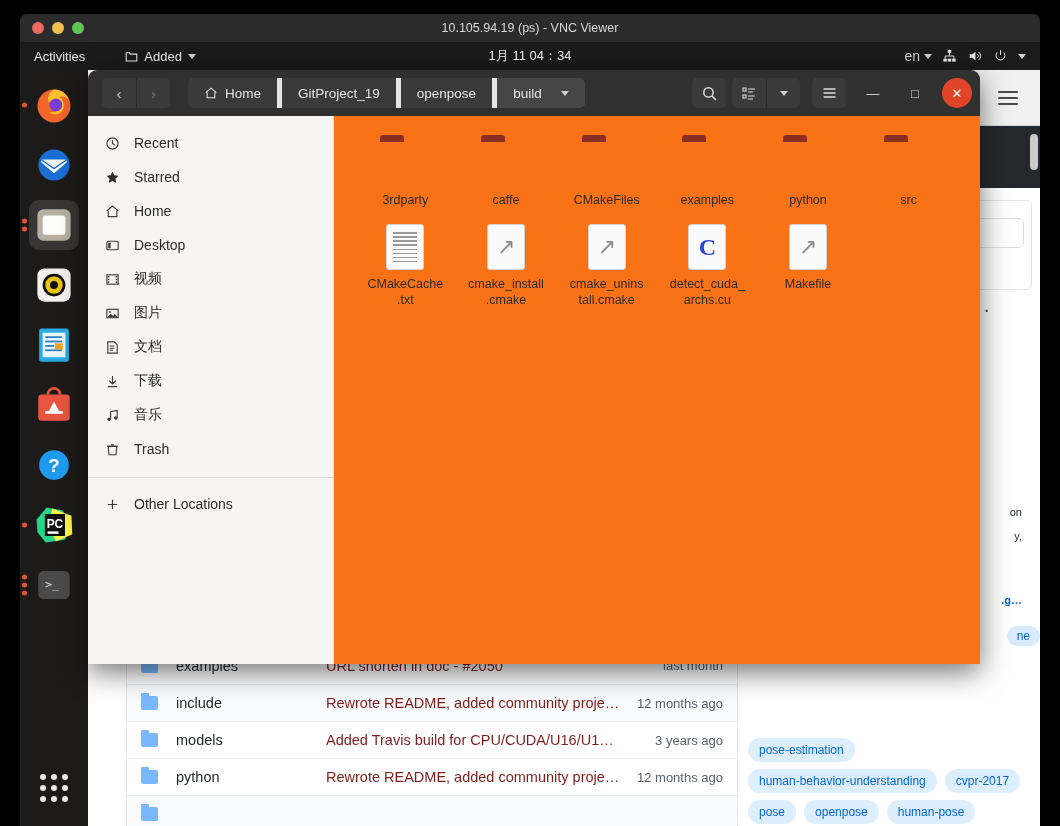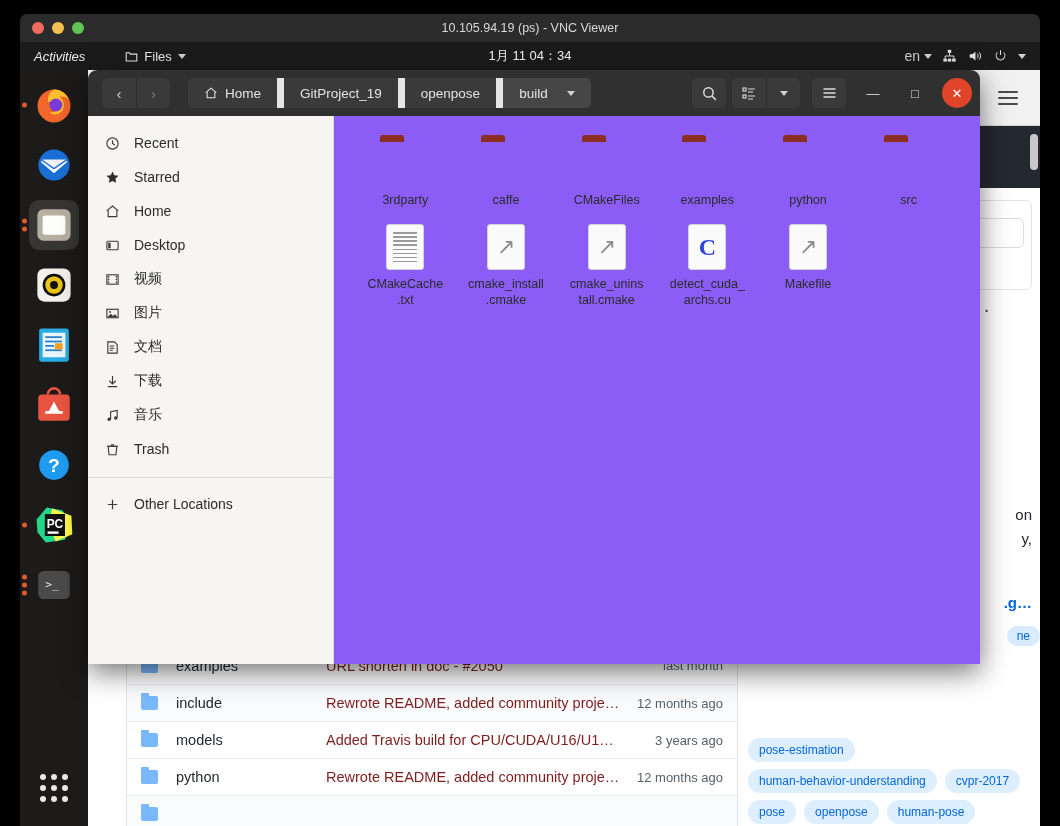--- a/index.html
+++ b/index.html
@@ -22,21 +22,21 @@
   .vnc-title {
     position: absolute; left: 0; right: 0; text-align: center;
     font-size: 12.5px; color: #d8d8d8;
   }
 
   
   .topbar {
     position: absolute; left: 20px; top: 42px; width: 1020px; height: 28px;
     background: #1b1b1b; display: flex; align-items: center; color: #e6e6e6; font-size: 13px;
   }
-  .tb-activities { margin-left: 14px; font-size: 13px; color: #ececec; font-style: italic; }
+  .tb-activities { margin-left: 14px; font-size: 13px; color: #ececec; }
   .tb-app { margin-left: 40px; display: flex; align-items: center; gap: 6px; }
   .tb-clock {
     position: absolute; left: 0; right: 0; text-align: center; font-size: 13px;
     color: #f0f0f0; pointer-events: none;
   }
   .tb-right {
     position: absolute; right: 14px; display: flex; align-items: center; gap: 10px;
   }
   .tb-lang { color: #cfcfcf; font-size: 14px; display: flex; align-items: center; gap: 4px; }
   .caret { width: 0; height: 0; border-left: 4px solid transparent; border-right: 4px solid transparent;
@@ -72,21 +72,21 @@
   .gh-dark .hamb span { background: #e8e8e8; }
   .gh-dark-in { padding: 14px 0 0 14px; }
   .scroll-track { position: absolute; right: 2px; top: 62px; width: 8px; height: 650px; background: transparent; }
   .scroll-thumb { position: absolute; right: 2px; top: 64px; width: 8px; height: 36px;
                   background: #c9c9c9; border-radius: 4px; }
   .gh-card { position: absolute; right: 8px; top: 130px; width: 110px; height: 90px;
              border: 1px solid #e1e4e8; border-radius: 6px; background: #fff; }
   .gh-pill { position: absolute; right: 16px; top: 148px; width: 60px; height: 30px;
              border: 1px solid #d9dde1; border-radius: 6px; }
   .gh-ell { position: absolute; right: 48px; top: 228px; font-size: 20px; color: #444; letter-spacing: 2px; }
-  .gh-frag { position: absolute; right: 8px; font-size: 15px; color: #24292e; white-space: nowrap; }
+  .gh-frag { position: absolute; right: 18px; font-size: 11px; color: #24292e; white-space: nowrap; }
   .gh-frag.link { color: #0366d6; font-weight: bold; }
   .gh-chip-frag { position: absolute; right: 0; top: 556px; background: #d9ecff; color: #0366d6;
                   font-size: 12px; border-radius: 12px; padding: 3px 10px; text-align: right; }
 
   
   .gh-table { position: absolute; left: 38px; top: 576px; width: 612px;
               border: 1px solid #e1e4e8; border-radius: 4px; background: #fff; overflow: hidden; }
   .gh-row { display: flex; align-items: center; height: 37px; padding: 0 14px;
             border-top: 1px solid #eaecef; font-size: 14.5px; color: #24292e; }
   .gh-row:first-child { border-top: none; }
@@ -117,42 +117,42 @@
     padding: 0 8px; gap: 6px; flex: 0 0 auto;
   }
   .nav-group { display: flex; margin-left: 6px; border-radius: 5px; overflow: hidden; }
   .nav-btn { width: 34px; height: 30px; background: #3a3a3a; color: #d0d0d0;
              display: flex; align-items: center; justify-content: center; font-size: 15px; }
   .nav-btn + .nav-btn { border-left: 1px solid #2c2c2c; }
   .nav-btn.dim { color: #7c7c7c; }
   .crumbs { display: flex; margin-left: 12px; border-radius: 5px; overflow: hidden; }
   .crumb { height: 30px; background: #3a3a3a; color: #e3e3e3; font-size: 13.5px;
            display: flex; align-items: center; gap: 7px; padding: 0 16px; }
-  .crumb + .crumb { border-left: 7px solid #e5e5e5; }
+  .crumb + .crumb { border-left: 5px solid #e5e5e5; }
   .crumb.current { background: #464646; }
   .hdr-spacer { flex: 1; }
   .hdr-btn { width: 34px; height: 30px; border-radius: 5px; background: #3a3a3a; color: #dcdcdc;
              display: flex; align-items: center; justify-content: center; }
   .hdr-split { display: flex; border-radius: 5px; overflow: hidden; }
   .hdr-split .hdr-btn { border-radius: 0; }
   .hdr-split .hdr-btn + .hdr-btn { border-left: 1px solid #2c2c2c; }
   .win-btn { width: 30px; height: 30px; border-radius: 50%; color: #dcdcdc;
              display: flex; align-items: center; justify-content: center; font-size: 13px; margin-left: 6px; }
   .win-btn.close { background: #e0452a; color: #fff; }
 
   .nt-body { flex: 1; display: flex; min-height: 0; }
   .nt-side { width: 246px; background: #f6f5f4; border-right: 1px solid #dcdad5;
              padding-top: 10px; display: flex; flex-direction: column; }
   .side-item { height: 34px; display: flex; align-items: center; gap: 13px;
                padding: 0 16px; font-size: 14px; color: #2b2b2b; }
   .side-icon { width: 17px; display: flex; align-items: center; justify-content: center;
                color: #3a3a3a; font-size: 14px; }
   .side-sep { height: 1px; background: #dcdad5; margin: 11px 0 9px; }
 
-  .nt-main { flex: 1; background: #8b5cf6; padding: 18px 22px; overflow: hidden; }
+  .nt-main { flex: 1; background: #f97316; padding: 18px 22px; overflow: hidden; }
   .grid { display: grid; grid-template-columns: repeat(6, 1fr); gap: 4px 2px; }
   .gitem { display: flex; flex-direction: column; align-items: center; padding: 6px 2px; }
   .gicon { width: 50px; height: 46px; margin-bottom: 7px; position: relative; }
   .folder { width: 50px; height: 42px; margin-top: 4px; background: linear-gradient(160deg,#6e6a66,#55514e);
             border-radius: 3px 5px 5px 5px; position: relative; }
   .folder::before { content: ""; position: absolute; left: 0; top: -5px; width: 24px; height: 7px;
                     background: #8a2e22; border-radius: 3px 3px 0 0; }
   .folder::after { content: ""; position: absolute; left: 0; right: 0; top: -2px; height: 6px;
                    background: linear-gradient(90deg,#9e3524,#e0622c); border-radius: 3px 3px 0 0; }
   .doc { width: 38px; height: 46px; margin: 0 auto; background: #fafafa;
@@ -180,21 +180,21 @@
     </div>
     <div class="vnc-title">10.105.94.19 (ps) - VNC Viewer</div>
   </div>
 
   <div class="topbar">
     <div class="tb-activities">Activities</div>
     <div class="tb-app">
       <svg width="13" height="13" viewBox="0 0 16 16">
         <path d="M1.5 3.5h4l1.2 1.6h7.8v8.4H1.5z" fill="none" stroke="#e6e6e6" stroke-width="1.3"></path>
       </svg>
-      <span>Files</span>
+      <span>Added</span>
       <span class="caret"></span>
     </div>
     <div class="tb-clock">1月 11 04：34</div>
     <div class="tb-right">
       <span class="tb-lang">
         <span>en</span>
         <span class="caret"></span>
       </span>
       <svg width="15" height="14" viewBox="0 0 16 16">
         <rect x="6" y="1" width="4" height="3.4" fill="#e6e6e6"></rect>

